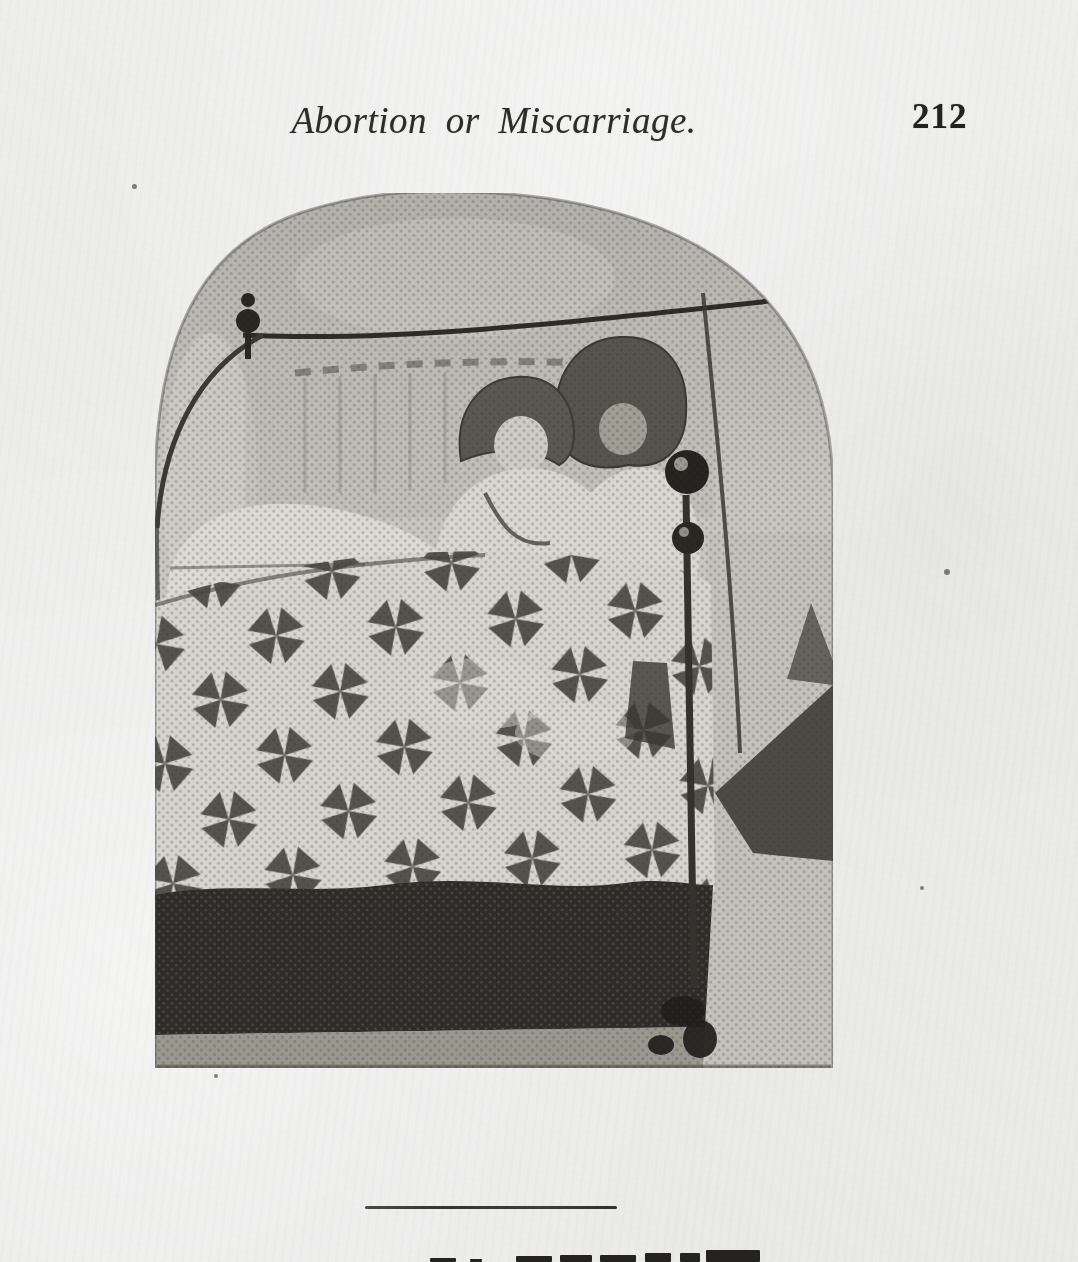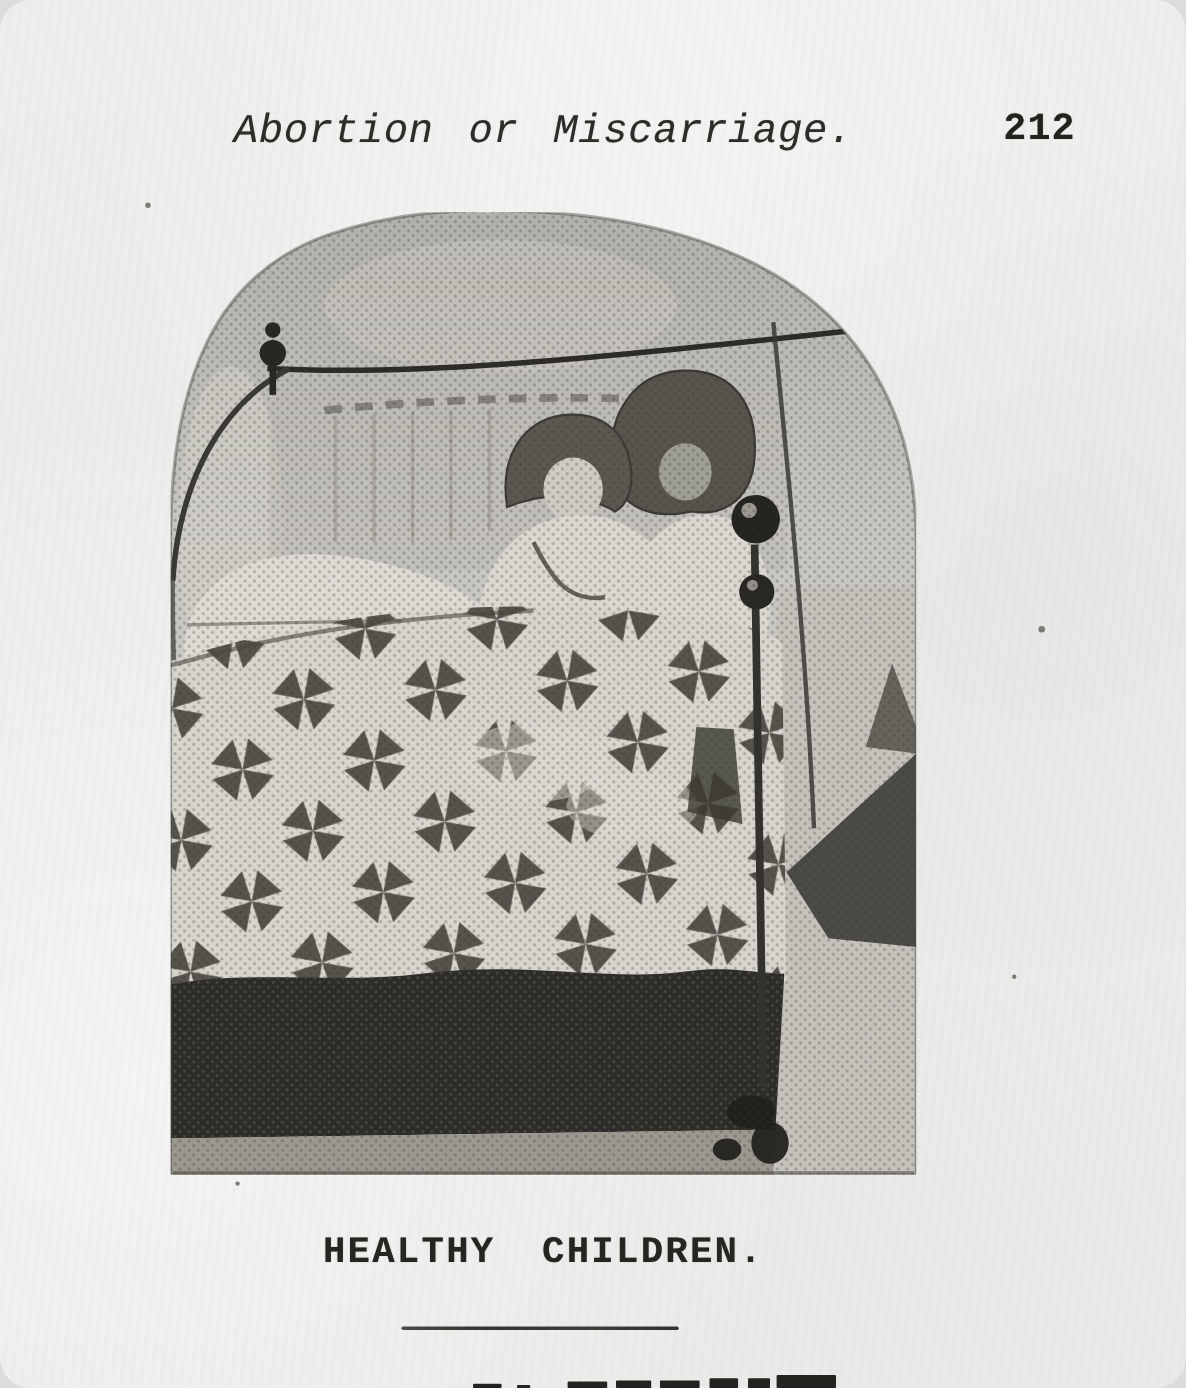--- a/index.html
+++ b/index.html
@@ -1,26 +1,25 @@
 <!DOCTYPE html>
 <html><head>
 <meta charset="utf-8">
 <style>
   html,body{margin:0;padding:0;background:#dcdddb;}
   .page{
     position:relative;
     width:1078px;height:1262px;
     overflow:hidden;
-    font-family:Liberation Mono, monospace;
+    font-family:Liberation Serif, serif;
     background:
       radial-gradient(circle at 88% 40%, rgba(0,0,0,0.025), transparent 34%),
       radial-gradient(circle at 12% 78%, rgba(255,255,255,0.45), transparent 45%),
       radial-gradient(circle at 55% 10%, rgba(255,255,255,0.35), transparent 40%),
       linear-gradient(180deg,#edeeec 0%,#ebecea 55%,#e9eae8 100%);
-    border-radius: 28px;
   }
   
   .page::before{
     content:"";position:absolute;inset:0;pointer-events:none;
     background:
       repeating-linear-gradient(97deg, rgba(120,120,118,0.022) 0 3px, transparent 3px 9px),
       repeating-linear-gradient(12deg, rgba(255,255,255,0.05) 0 2px, transparent 2px 7px);
   }
   .header-title{
     position:absolute;left:155px;top:99px;width:678px;
@@ -175,21 +174,20 @@
         </g>
 
         <rect x="0" y="0" width="678" height="875" fill="url(#dots)" opacity="0.27"></rect>
       </g>
 
       <path d="M0,875 L0,300 C0,150 42,55 145,20 C205,0 258,-3 315,-1 C430,2 545,32 612,108 C656,158 678,218 678,302 L678,875 Z" fill="none" stroke="#4c4a45" stroke-width="3" opacity="0.45"></path>
       <line x1="2" y1="873" x2="676" y2="873" stroke="#4c4a45" stroke-width="3" opacity="0.5"></line>
     </svg>
   </figure>
 
-  <div class="caption">HEALTHY CHILDREN.</div>
 
   <div class="divider"></div>
 
   <div class="fragments" id="fragments">
       <div class="frag" style="left: 430px; width: 26px; height: 4px; top: 1258px;"></div>
       <div class="frag" style="left: 470px; width: 12px; height: 3px; top: 1259px;"></div>
       <div class="frag" style="left: 516px; width: 36px; height: 6px; top: 1256px;"></div>
       <div class="frag" style="left: 560px; width: 32px; height: 7px; top: 1255px;"></div>
       <div class="frag" style="left: 600px; width: 36px; height: 7px; top: 1255px;"></div>
       <div class="frag" style="left: 645px; width: 26px; height: 9px; top: 1253px;"></div>

